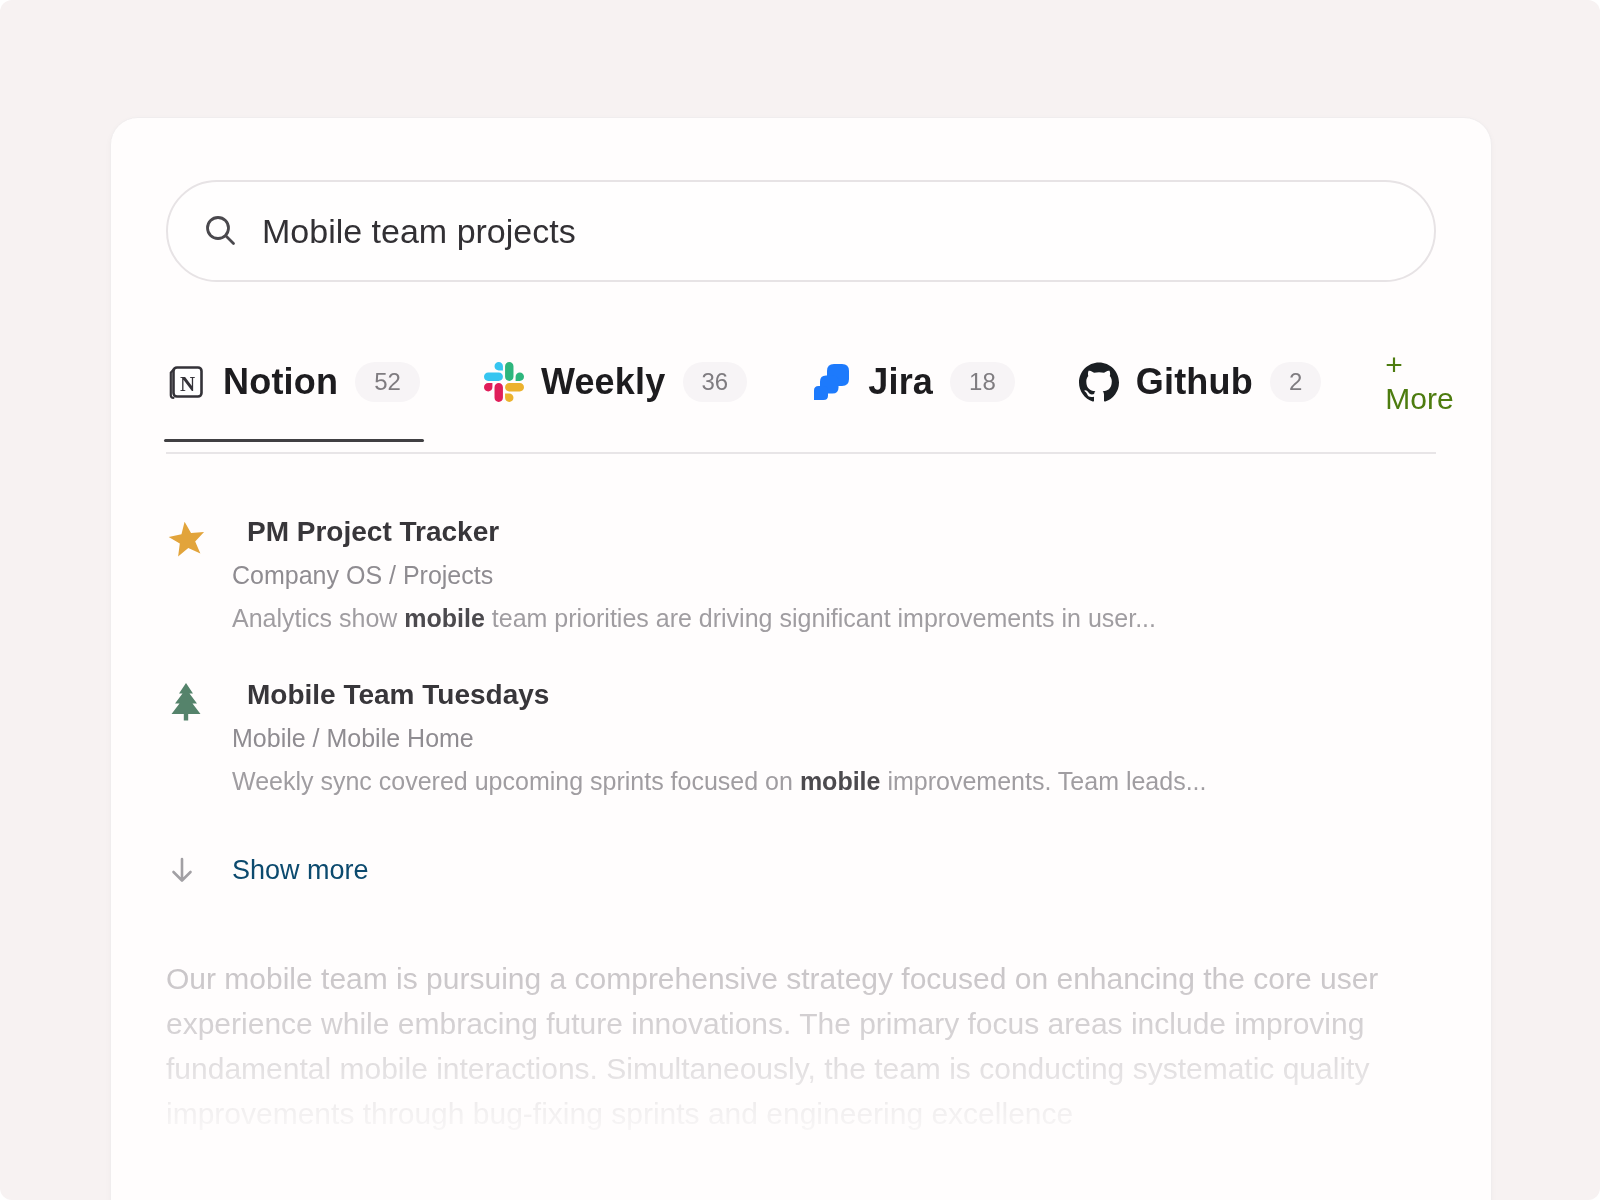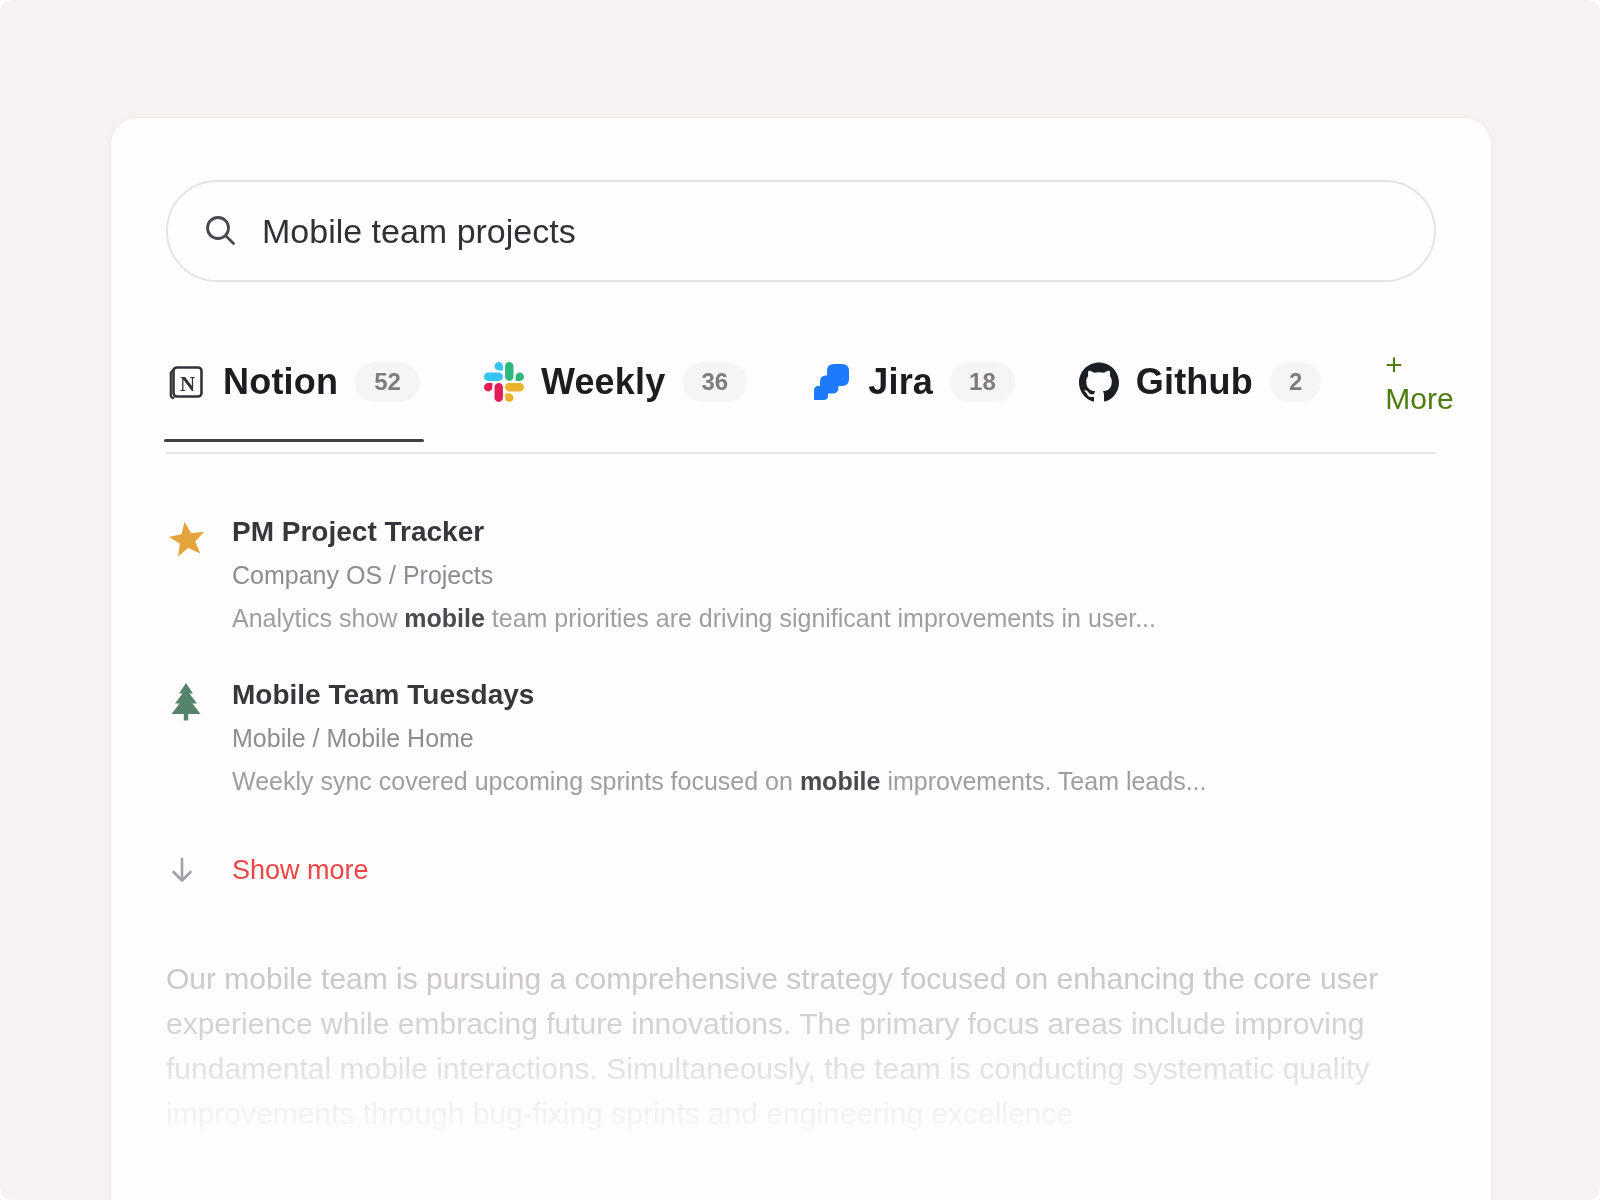--- a/index.html
+++ b/index.html
@@ -27,41 +27,41 @@
   }
   
   .tabs {
     margin-top:66px; display:flex; align-items:center; gap:64px;
     padding-bottom:36px; border-bottom:2px solid #e8e5e7; position:relative;
   }
   .tab { display:flex; align-items:center; gap:17px; position:relative; cursor:pointer; }
   .tab-icon { width:40px; height:40px; display:flex; align-items:center; justify-content:center; }
   .tab-label { font-size:36px; font-weight:700; color:#1d1c1f; letter-spacing:0.2px; }
   .badge {
-    font-size:24px; font-weight:700; color:#7f7c80; background:#f7f4f6;
+    font-size:24px; font-weight:400; color:#7f7c80; background:#f7f4f6;
     padding:8px 19px; border-radius:999px; line-height:1;
   }
   .tab.active::after {
     content:""; position:absolute; left:-2px; right:-4px; bottom:-39px; height:3px;
     background:#414043; border-radius:2px;
   }
   .tab-more { font-size:30px; font-weight:500; color:#4d7c0f; cursor:pointer; }
   
   .results { margin-top:62px; }
   .result { display:flex; margin-bottom:46px; }
   .result-icon-col { width:66px; flex:none; padding-top:2px; }
   .result-body { flex:1; min-width:0; }
-  .result-title { font-size:28px; font-weight:700; color:#38363a; line-height:32px; }
+  .result-title { font-size:28px; font-weight:700; color:#38363a; line-height:32px;margin-left:15px; }
   .result-path { margin-top:12px; font-size:25px; color:#8f8c91; line-height:30px; }
   .result-snippet { margin-top:13px; font-size:25px; color:#a09da1; line-height:30px; }
   .result-snippet .hl { color:#4c4a4e; font-weight:700; }
   
   .show-more { margin-top:58px; display:flex; align-items:center; cursor:pointer; }
   .show-more-icon-col { width:66px; flex:none; display:flex; align-items:center; }
-  .show-more-label { font-size:27px; color:#ef4444; }
+  .show-more-label { font-size:27px; color:#0c4a6e; }
   
   .summary {
     margin-top:70px; position:relative; width:1245px;
     font-size:30px; line-height:45px; color:#c2bec1;
   }
   .summary::after {
     content:""; position:absolute; inset:-6px 0 -10px 0; pointer-events:none;
     background:linear-gradient(to bottom,
       rgba(255,253,253,0.05) 0%,
       rgba(255,253,253,0.35) 45%,

